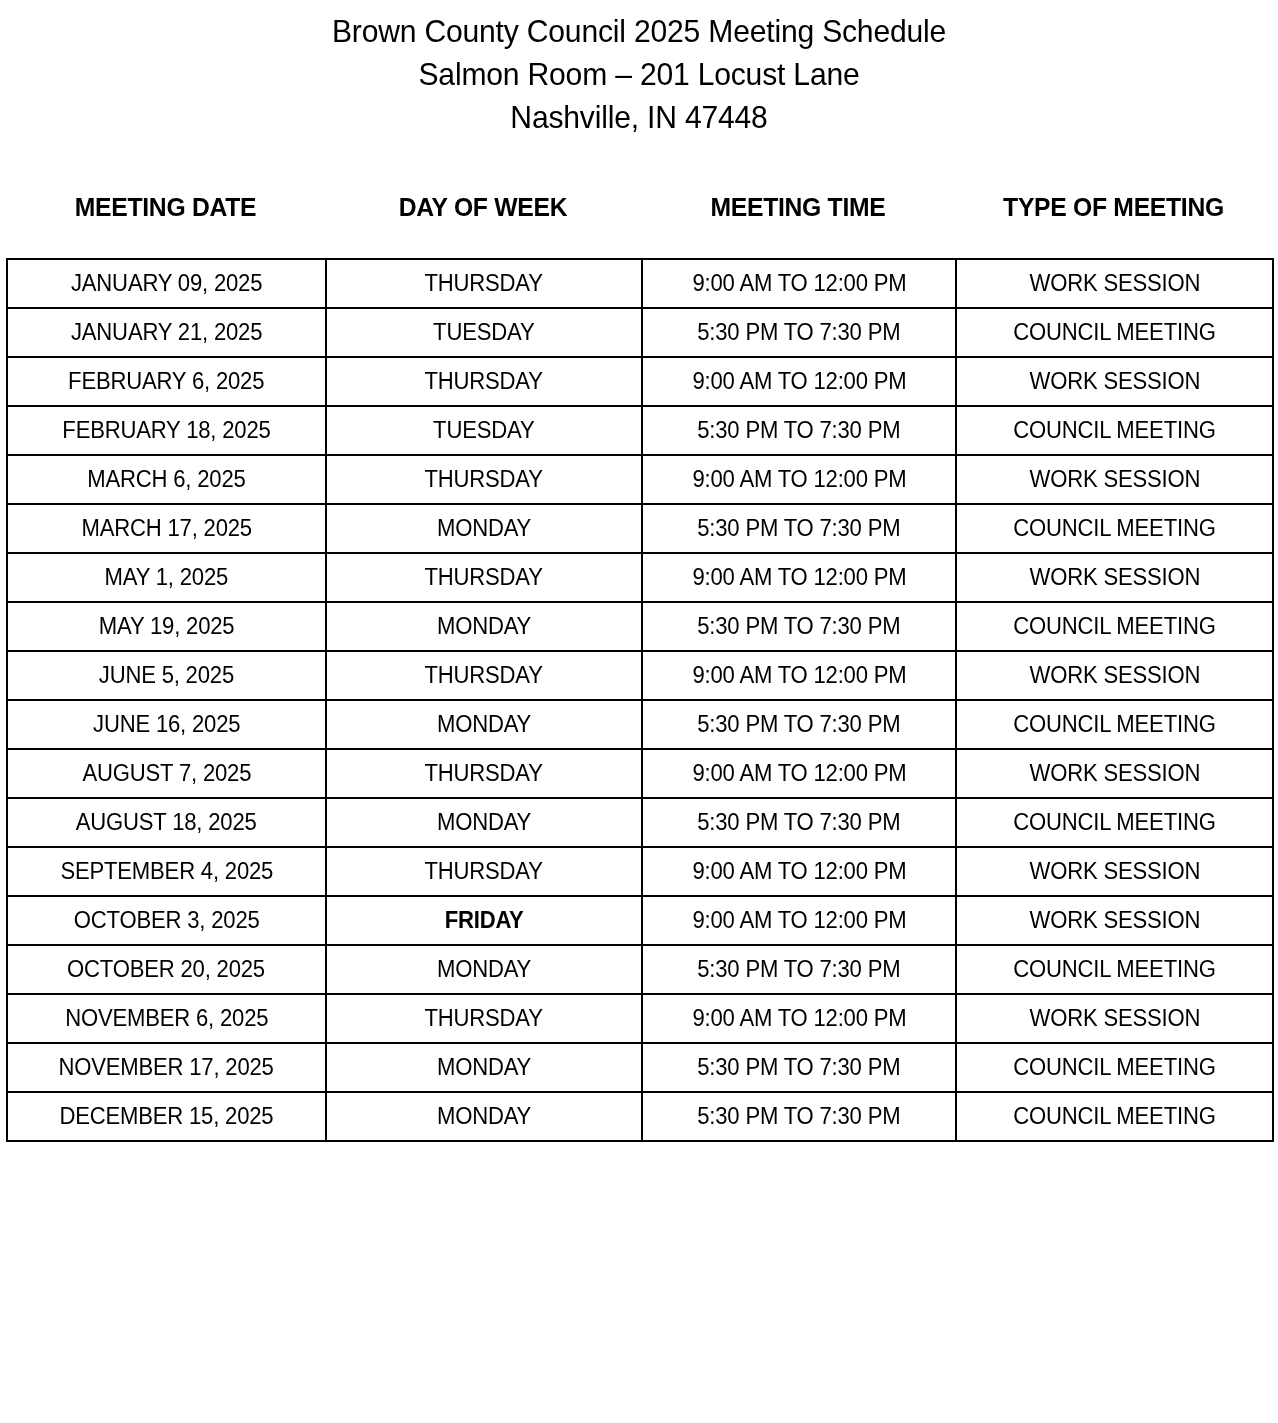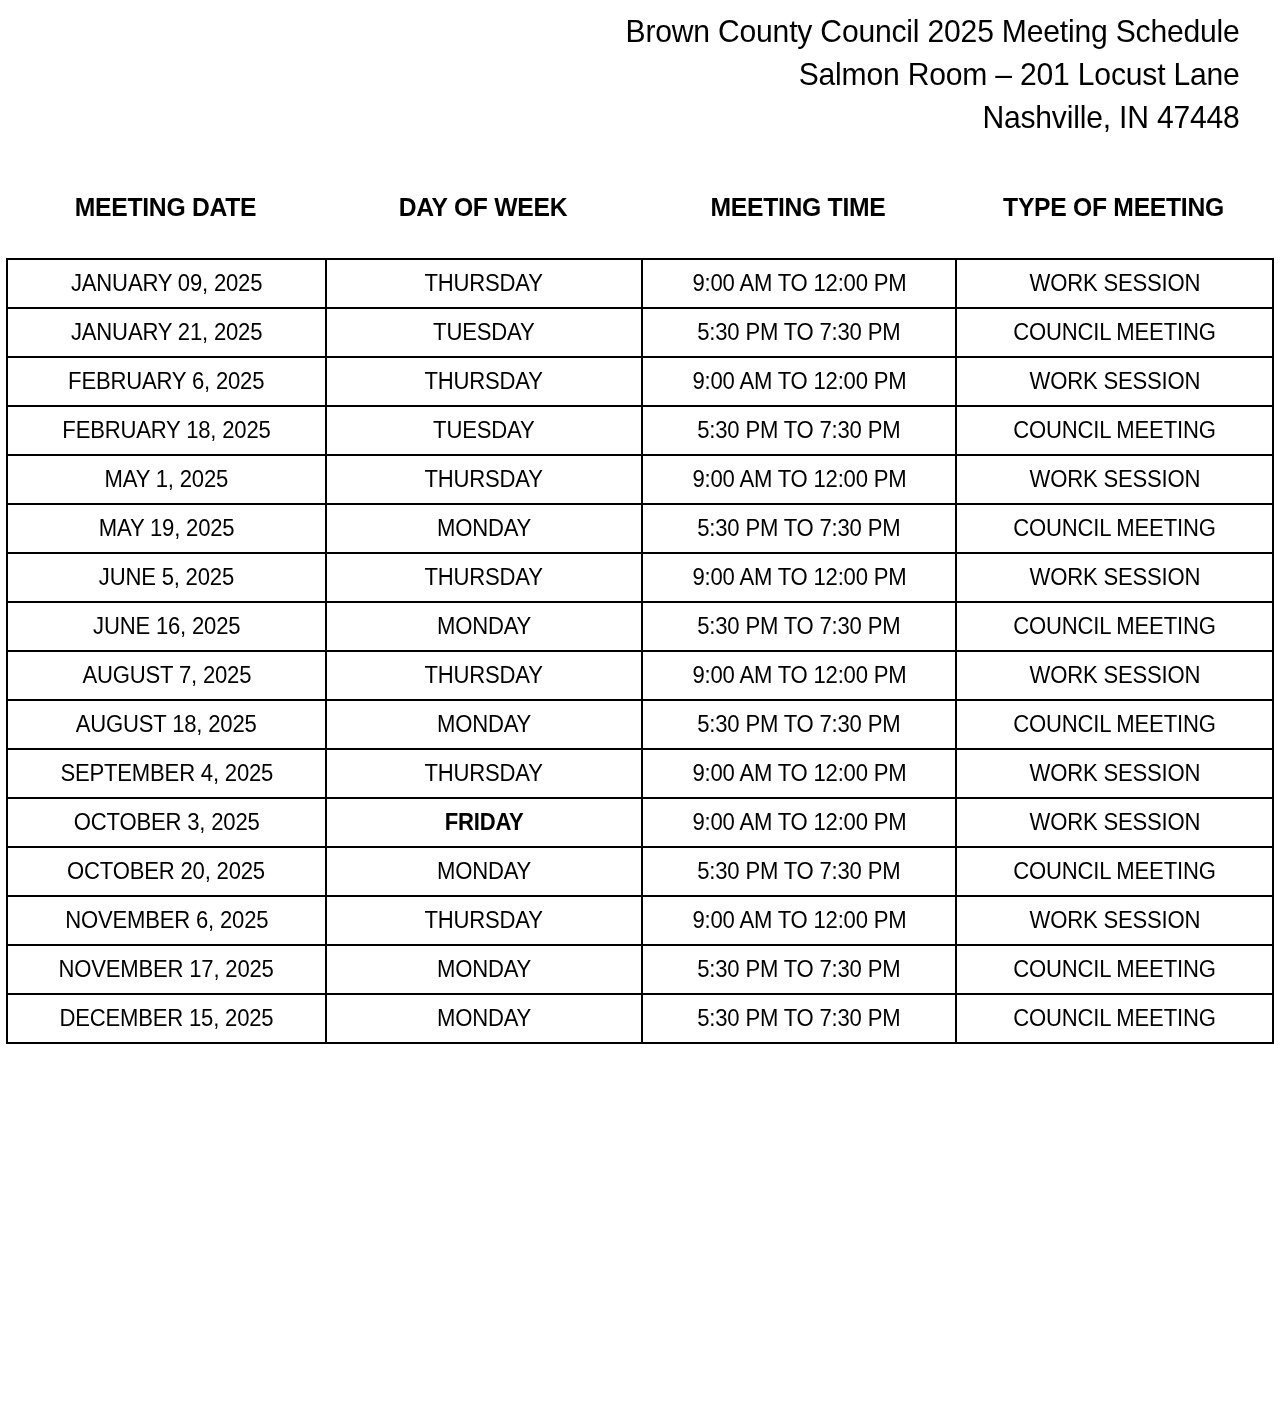--- a/index.html
+++ b/index.html
@@ -11,21 +11,21 @@
     width: 1278px;
     height: 1423px;
     font-family: "Liberation Sans", "DejaVu Sans", sans-serif;
     color: #000000;
     overflow: hidden;
     position: relative;
   }
 
   
   .title-block {
-    text-align: right;
+    text-align: center;
     padding-top: 10px;
   }
   .title-line {
     font-size: 32px;
     line-height: 43px;
     font-weight: 400;
     letter-spacing: -0.2px;
     transform: scaleX(0.94);
     transform-origin: center;
     white-space: nowrap;
@@ -130,20 +130,32 @@
           <td><span class="cell-text">9:00 AM TO 12:00 PM</span></td>
           <td><span class="cell-text">WORK SESSION</span></td>
         </tr>
         <tr>
           <td><span class="cell-text">FEBRUARY 18, 2025</span></td>
           <td><span class="cell-text">TUESDAY</span></td>
           <td><span class="cell-text">5:30 PM TO 7:30 PM</span></td>
           <td><span class="cell-text">COUNCIL MEETING</span></td>
         </tr>
         <tr>
+          <td><span class="cell-text">MARCH 6, 2025</span></td>
+          <td><span class="cell-text">THURSDAY</span></td>
+          <td><span class="cell-text">9:00 AM TO 12:00 PM</span></td>
+          <td><span class="cell-text">WORK SESSION</span></td>
+        </tr>
+        <tr>
+          <td><span class="cell-text">MARCH 17, 2025</span></td>
+          <td><span class="cell-text">MONDAY</span></td>
+          <td><span class="cell-text">5:30 PM TO 7:30 PM</span></td>
+          <td><span class="cell-text">COUNCIL MEETING</span></td>
+        </tr>
+        <tr>
           <td><span class="cell-text">MAY 1, 2025</span></td>
           <td><span class="cell-text">THURSDAY</span></td>
           <td><span class="cell-text">9:00 AM TO 12:00 PM</span></td>
           <td><span class="cell-text">WORK SESSION</span></td>
         </tr>
         <tr>
           <td><span class="cell-text">MAY 19, 2025</span></td>
           <td><span class="cell-text">MONDAY</span></td>
           <td><span class="cell-text">5:30 PM TO 7:30 PM</span></td>
           <td><span class="cell-text">COUNCIL MEETING</span></td>

